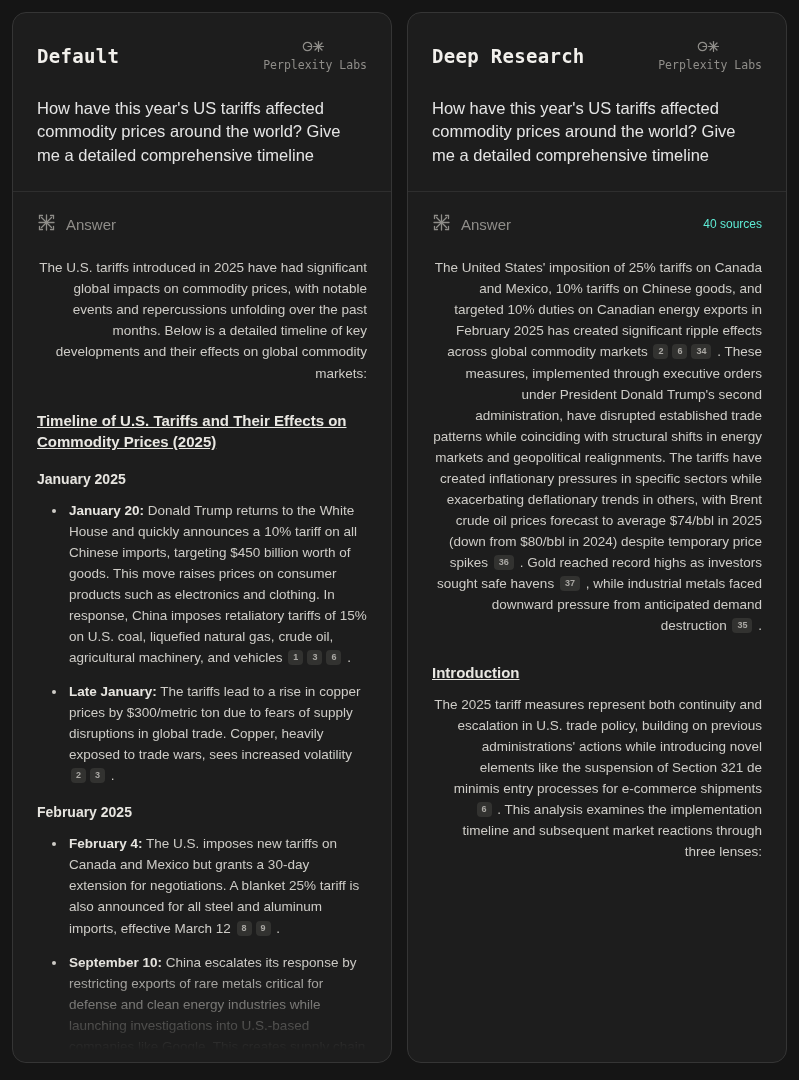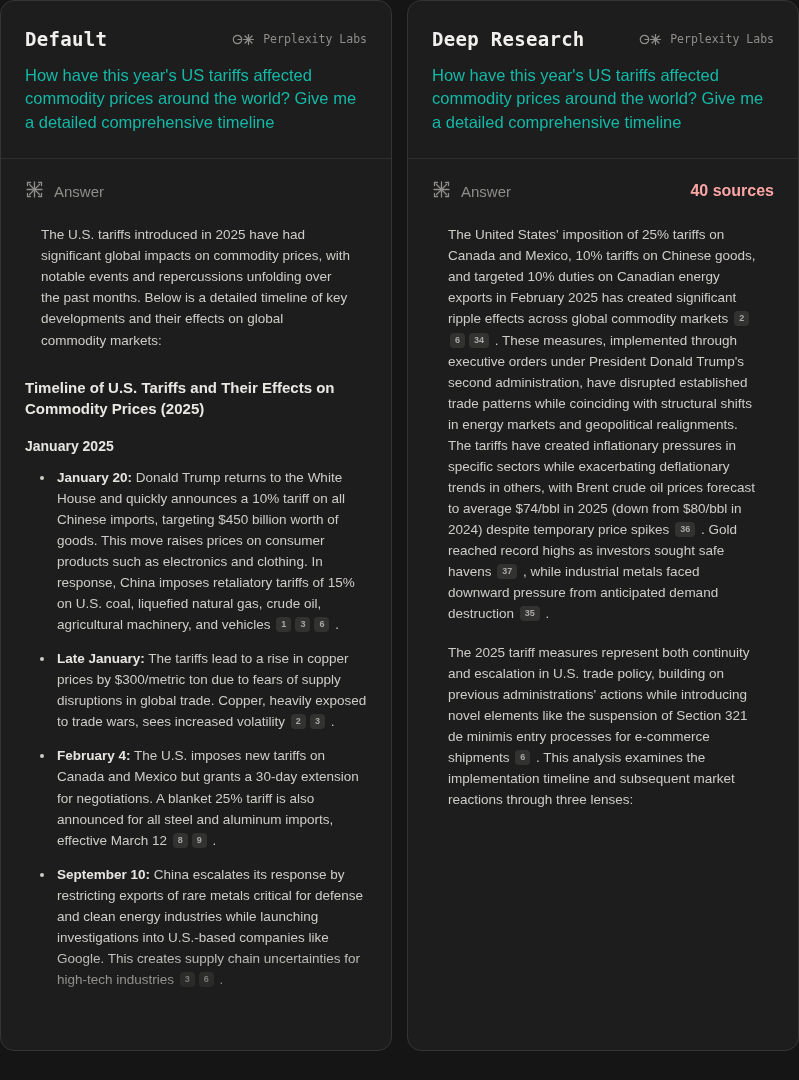--- a/index.html
+++ b/index.html
@@ -3,61 +3,61 @@
 <meta charset="utf-8">
 <style>
   * { box-sizing: border-box; }
   html, body { margin: 0; padding: 0; }
   body {
     width: 799px; height: 1080px;
     background: #151515;
     font-family: "Liberation Sans", "DejaVu Sans", sans-serif;
     overflow: hidden;
   }
-  .page { display: flex; gap: 15px; }
+  .page { display: flex; gap: 15px; padding: 12px; }
   .panel {
     flex: 1 1 0; height: 1051px;
     background: #1d1d1d;
     border: 1px solid #353535;
     border-radius: 14px;
     padding: 0 24px;
     position: relative;
     overflow: hidden;
   }
   .panel-header {
     display: flex; justify-content: space-between; align-items: center;
     padding-top: 27px;
   }
   .panel-title {
     font-family: "DejaVu Sans Mono", monospace;
     font-size: 19px; font-weight: 700; color: #f2f0ec; letter-spacing: .3px;
   }
   .brand {
     display: flex; align-items: center; gap: 5px;
-    color: #8f8d89; font-family: "DejaVu Sans Mono", monospace; font-size: 11.5px;
+    color: #8f8d89; font-family: "DejaVu Sans Mono", monospace; font-size: 11.5px; flex-direction: column;
   }
   .brand svg { display: block; }
   .question {
-    margin-top: 14px;
-    font-size: 16.5px; line-height: 1.42; color: #14b8a6;
+    margin-top: 25px;
+    font-size: 16.5px; line-height: 1.42; color: #e5e5e5;
     padding-bottom: 24px;
   }
   .divider { height: 1px; background: #2e2e2e; margin: 0 -24px; }
   .answer-row {
     display: flex; align-items: center; gap: 10px;
     padding: 21px 0 14px;
     color: #8f8d89; font-size: 15px; text-align: right;
   }
-  .answer-row .spacer { margin-left: auto; font-size: 16px; color: #fca5a5; font-weight: bold; }
+  .answer-row .spacer { margin-left: auto; font-size: 12px; color: #5eead4; }
   .content { font-size: 13.5px; line-height: 1.56; color: #ceccc7; }
   .content b { color: #e7e5e0; font-weight: 700; margin-top: 39px; }
-  .para { margin: 8px 16px 18px; }
+  .para { margin: 8px 0 18px; text-align: right; }
   h3.heading {
     font-size: 15px; font-weight: 700; color: #e9e7e2;
-    line-height: 1.45; margin: 26px 0 10px;
+    line-height: 1.45; margin: 26px 0 10px; text-decoration: underline;
   }
   h4.subheading {
     font-size: 14px; font-weight: 700; color: #e7e5e0;
     margin: 16px 0 9px;
   }
   ul.bullets { margin: 0 0 4px; padding-left: 30px; list-style: disc; }
   ul.bullets li { margin-bottom: 13px; padding-left: 2px; }
   ol.numlist { margin: 0 0 14px; padding-left: 24px; }
   ol.numlist li { margin-bottom: 7px; }
   ol.numlist li::marker { font-weight: 700; color: #e7e5e0; }
@@ -124,20 +124,21 @@
     <div class="content">
       <p class="para">The U.S. tariffs introduced in 2025 have had significant global impacts on commodity prices, with notable events and repercussions unfolding over the past months. Below is a detailed timeline of key developments and their effects on global commodity markets:</p>
       <h3 class="heading">Timeline of U.S. Tariffs and Their Effects on Commodity Prices (2025)</h3>
 
       <h4 class="subheading">January 2025</h4>
       <ul class="bullets">
         <li><b>January 20:</b> Donald Trump returns to the White House and quickly announces a 10% tariff on all Chinese imports, targeting $450 billion worth of goods. This move raises prices on consumer products such as electronics and clothing. In response, China imposes retaliatory tariffs of 15% on U.S. coal, liquefied natural gas, crude oil, agricultural machinery, and vehicles <span class="cite">1</span><span class="cite">3</span><span class="cite">6</span> .</li>
         <li><b>Late January:</b> The tariffs lead to a rise in copper prices by $300/metric ton due to fears of supply disruptions in global trade. Copper, heavily exposed to trade wars, sees increased volatility <span class="cite">2</span><span class="cite">3</span> .</li>
       </ul>
 
+      <h4 class="subheading">February 2025</h4>
       <ul class="bullets">
         <li><b>February 4:</b> The U.S. imposes new tariffs on Canada and Mexico but grants a 30-day extension for negotiations. A blanket 25% tariff is also announced for all steel and aluminum imports, effective March 12 <span class="cite">8</span><span class="cite">9</span> .</li>
         <li><b>September 10:</b> China escalates its response by restricting exports of rare metals critical for defense and clean energy industries while launching investigations into U.S.-based companies like Google. This creates supply chain uncertainties for high-tech industries <span class="cite">3</span><span class="cite">6</span> .</li>
 
       </ul>
     </div>
     <div class="fade-out"></div>
   </section>
 
   <section class="panel">
@@ -172,19 +173,20 @@
           <path d="M2.5 5.5 V2.5 H5.5 M13.5 2.5 H16.5 V5.5 M16.5 13.5 V16.5 H13.5 M5.5 16.5 H2.5 V13.5"></path>
         </svg>
       </span>
       <span>Answer</span>
       <span class="spacer">40 sources</span>
     </div>
 
     <div class="content">
       <p class="para">The United States' imposition of 25% tariffs on Canada and Mexico, 10% tariffs on Chinese goods, and targeted 10% duties on Canadian energy exports in February 2025 has created significant ripple effects across global commodity markets <span class="cite">2</span><span class="cite">6</span><span class="cite">34</span> . These measures, implemented through executive orders under President Donald Trump's second administration, have disrupted established trade patterns while coinciding with structural shifts in energy markets and geopolitical realignments. The tariffs have created inflationary pressures in specific sectors while exacerbating deflationary trends in others, with Brent crude oil prices forecast to average $74/bbl in 2025 (down from $80/bbl in 2024) despite temporary price spikes <span class="cite">36</span> . Gold reached record highs as investors sought safe havens <span class="cite">37</span> , while industrial metals faced downward pressure from anticipated demand destruction <span class="cite">35</span> .</p>
 
+      <h3 class="heading">Introduction</h3>
       <p class="para">The 2025 tariff measures represent both continuity and escalation in U.S. trade policy, building on previous administrations' actions while introducing novel elements like the suspension of Section 321 de minimis entry processes for e-commerce shipments <span class="cite">6</span> . This analysis examines the implementation timeline and subsequent market reactions through three lenses:</p>
 
 
     </div>
   </section>
 
 </div>
 
 </body></html>

